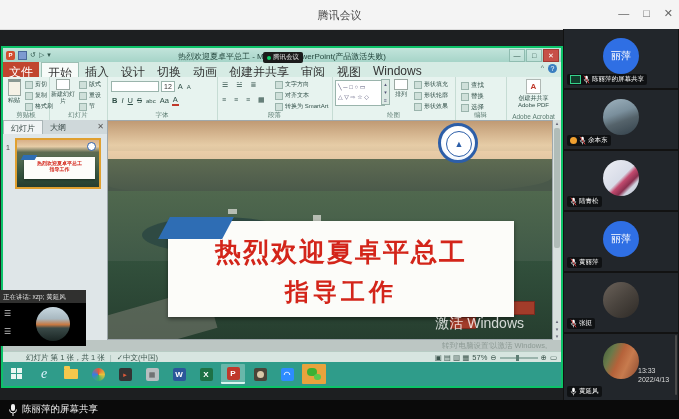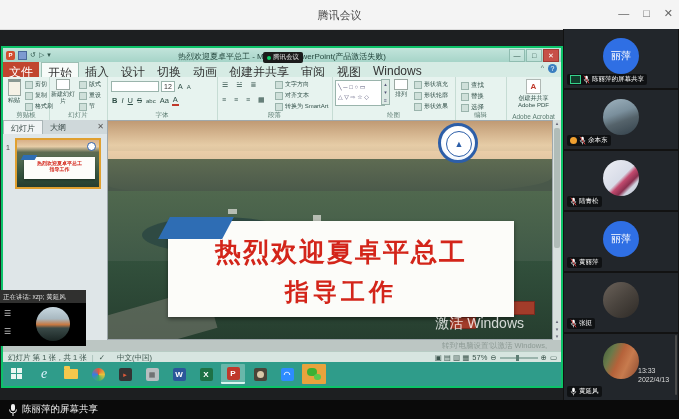--- a/index.html
+++ b/index.html
@@ -385,24 +385,24 @@
         <div class="varr" style="top:206px;">▾</div>
         <div class="varr" style="top:213px;">▾</div>
       </div>
     </div>
 
     <div class="abs graystrip">
       <div class="wm2">转到'电脑设置'以激活 Windows,</div>
     </div>
 
     <div class="abs statusbar">
-      <span style="margin-left:5px;">幻灯片 第 1 张，共 1 张</span>
+      <span style="margin-left:23px;">幻灯片 第 1 张，共 1 张</span>
       <span class="sep">|</span>
       <span>✓</span>
-      <span style="margin-left:12px;text-align:center;">中文(中国)</span>
+      <span style="margin-left:0;text-align:center;">中文(中国)</span>
       <div class="szoom">
         <span>▣ ▤ ▥ ▦</span>
         <span>57%</span>
         <span>⊖</span>
         <span class="ztrack">
             <span class="zknob"></span>
           </span>
         <span>⊕</span>
         <span>▭</span>
       </div>

